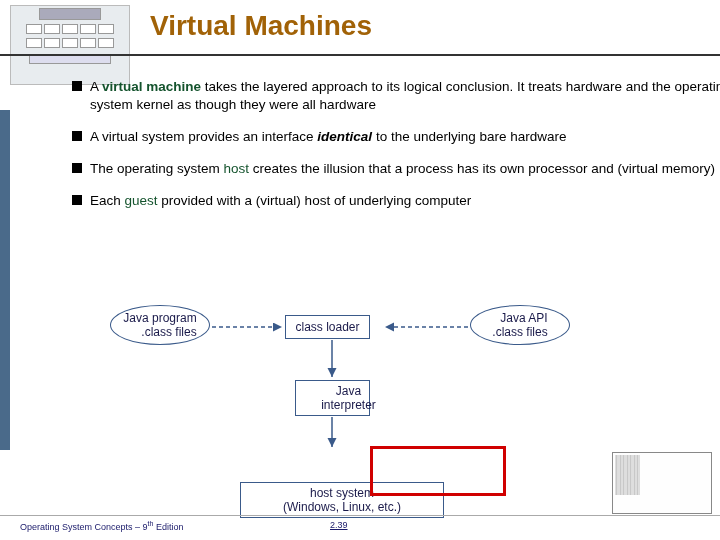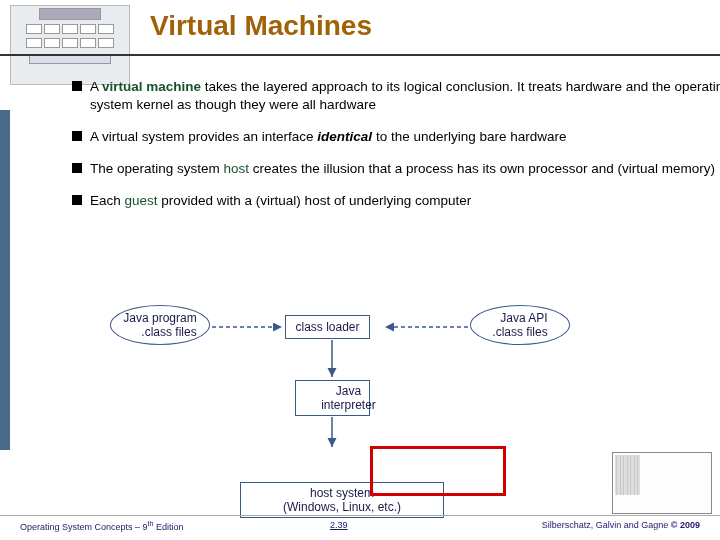--- a/index.html
+++ b/index.html
@@ -212,16 +212,13 @@
 
 <div class="mini-window">
   ||||||||||||||||||||||||||||||||<br>||||||||||||||||||||||||||||||||<br>||||||||||||||||||||||||||||||||<br>||||||||||||||||||||||||||||||||<br>||||||||||||||||||||||||||||||||<br>||||||||||||||||||||||||||||||||<br>||||||||||||||||||||||||||||||||<br>||||||||||||||||||||||||||||||||<br>||||||||||||||||||||||||||||||||<br>||||||||||||||||||||||||||||||||
 </div>
 
 <div class="footer">
   <span class="foot-left">
     <span>Operating System Concepts – 9</span><sup>th</sup><span> Edition</span>
   </span>
   <span class="foot-center">2.39</span>
-  <span class="foot-right">
-    <span>Silberschatz, Galvin and Gagne </span><span class="bold">© 2009</span>
-  </span>
 </div>
 
 </body></html>

